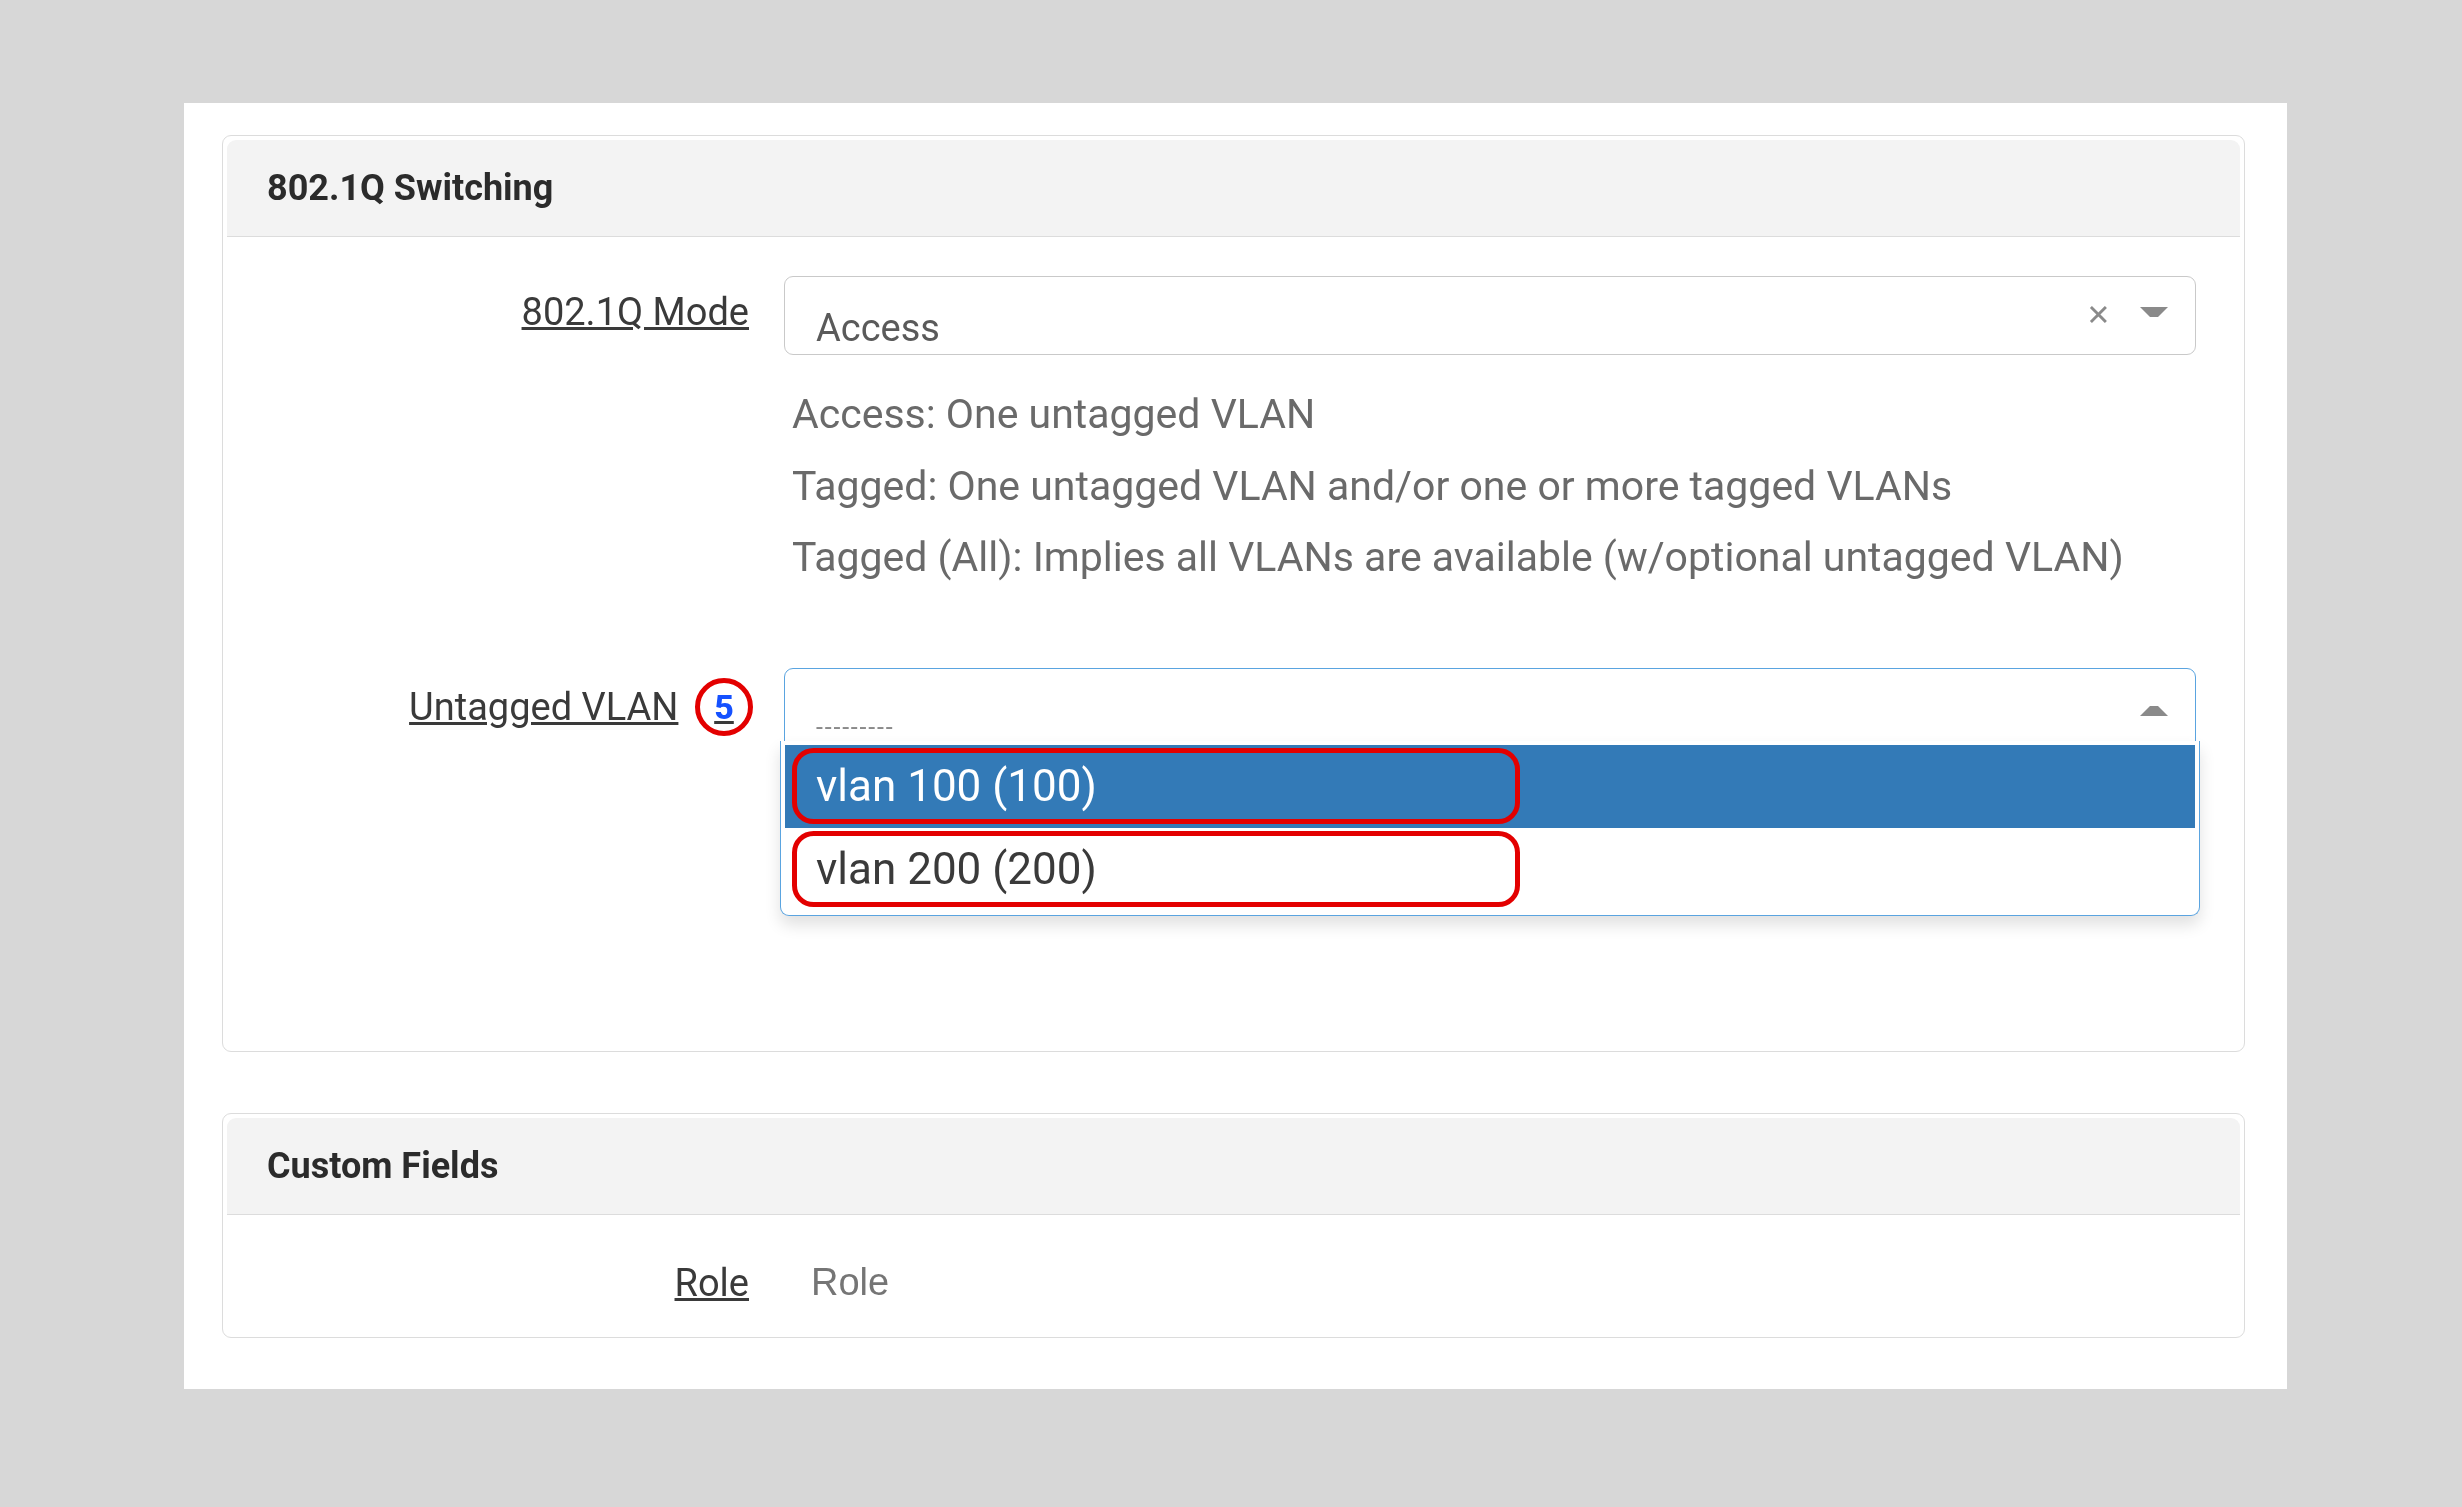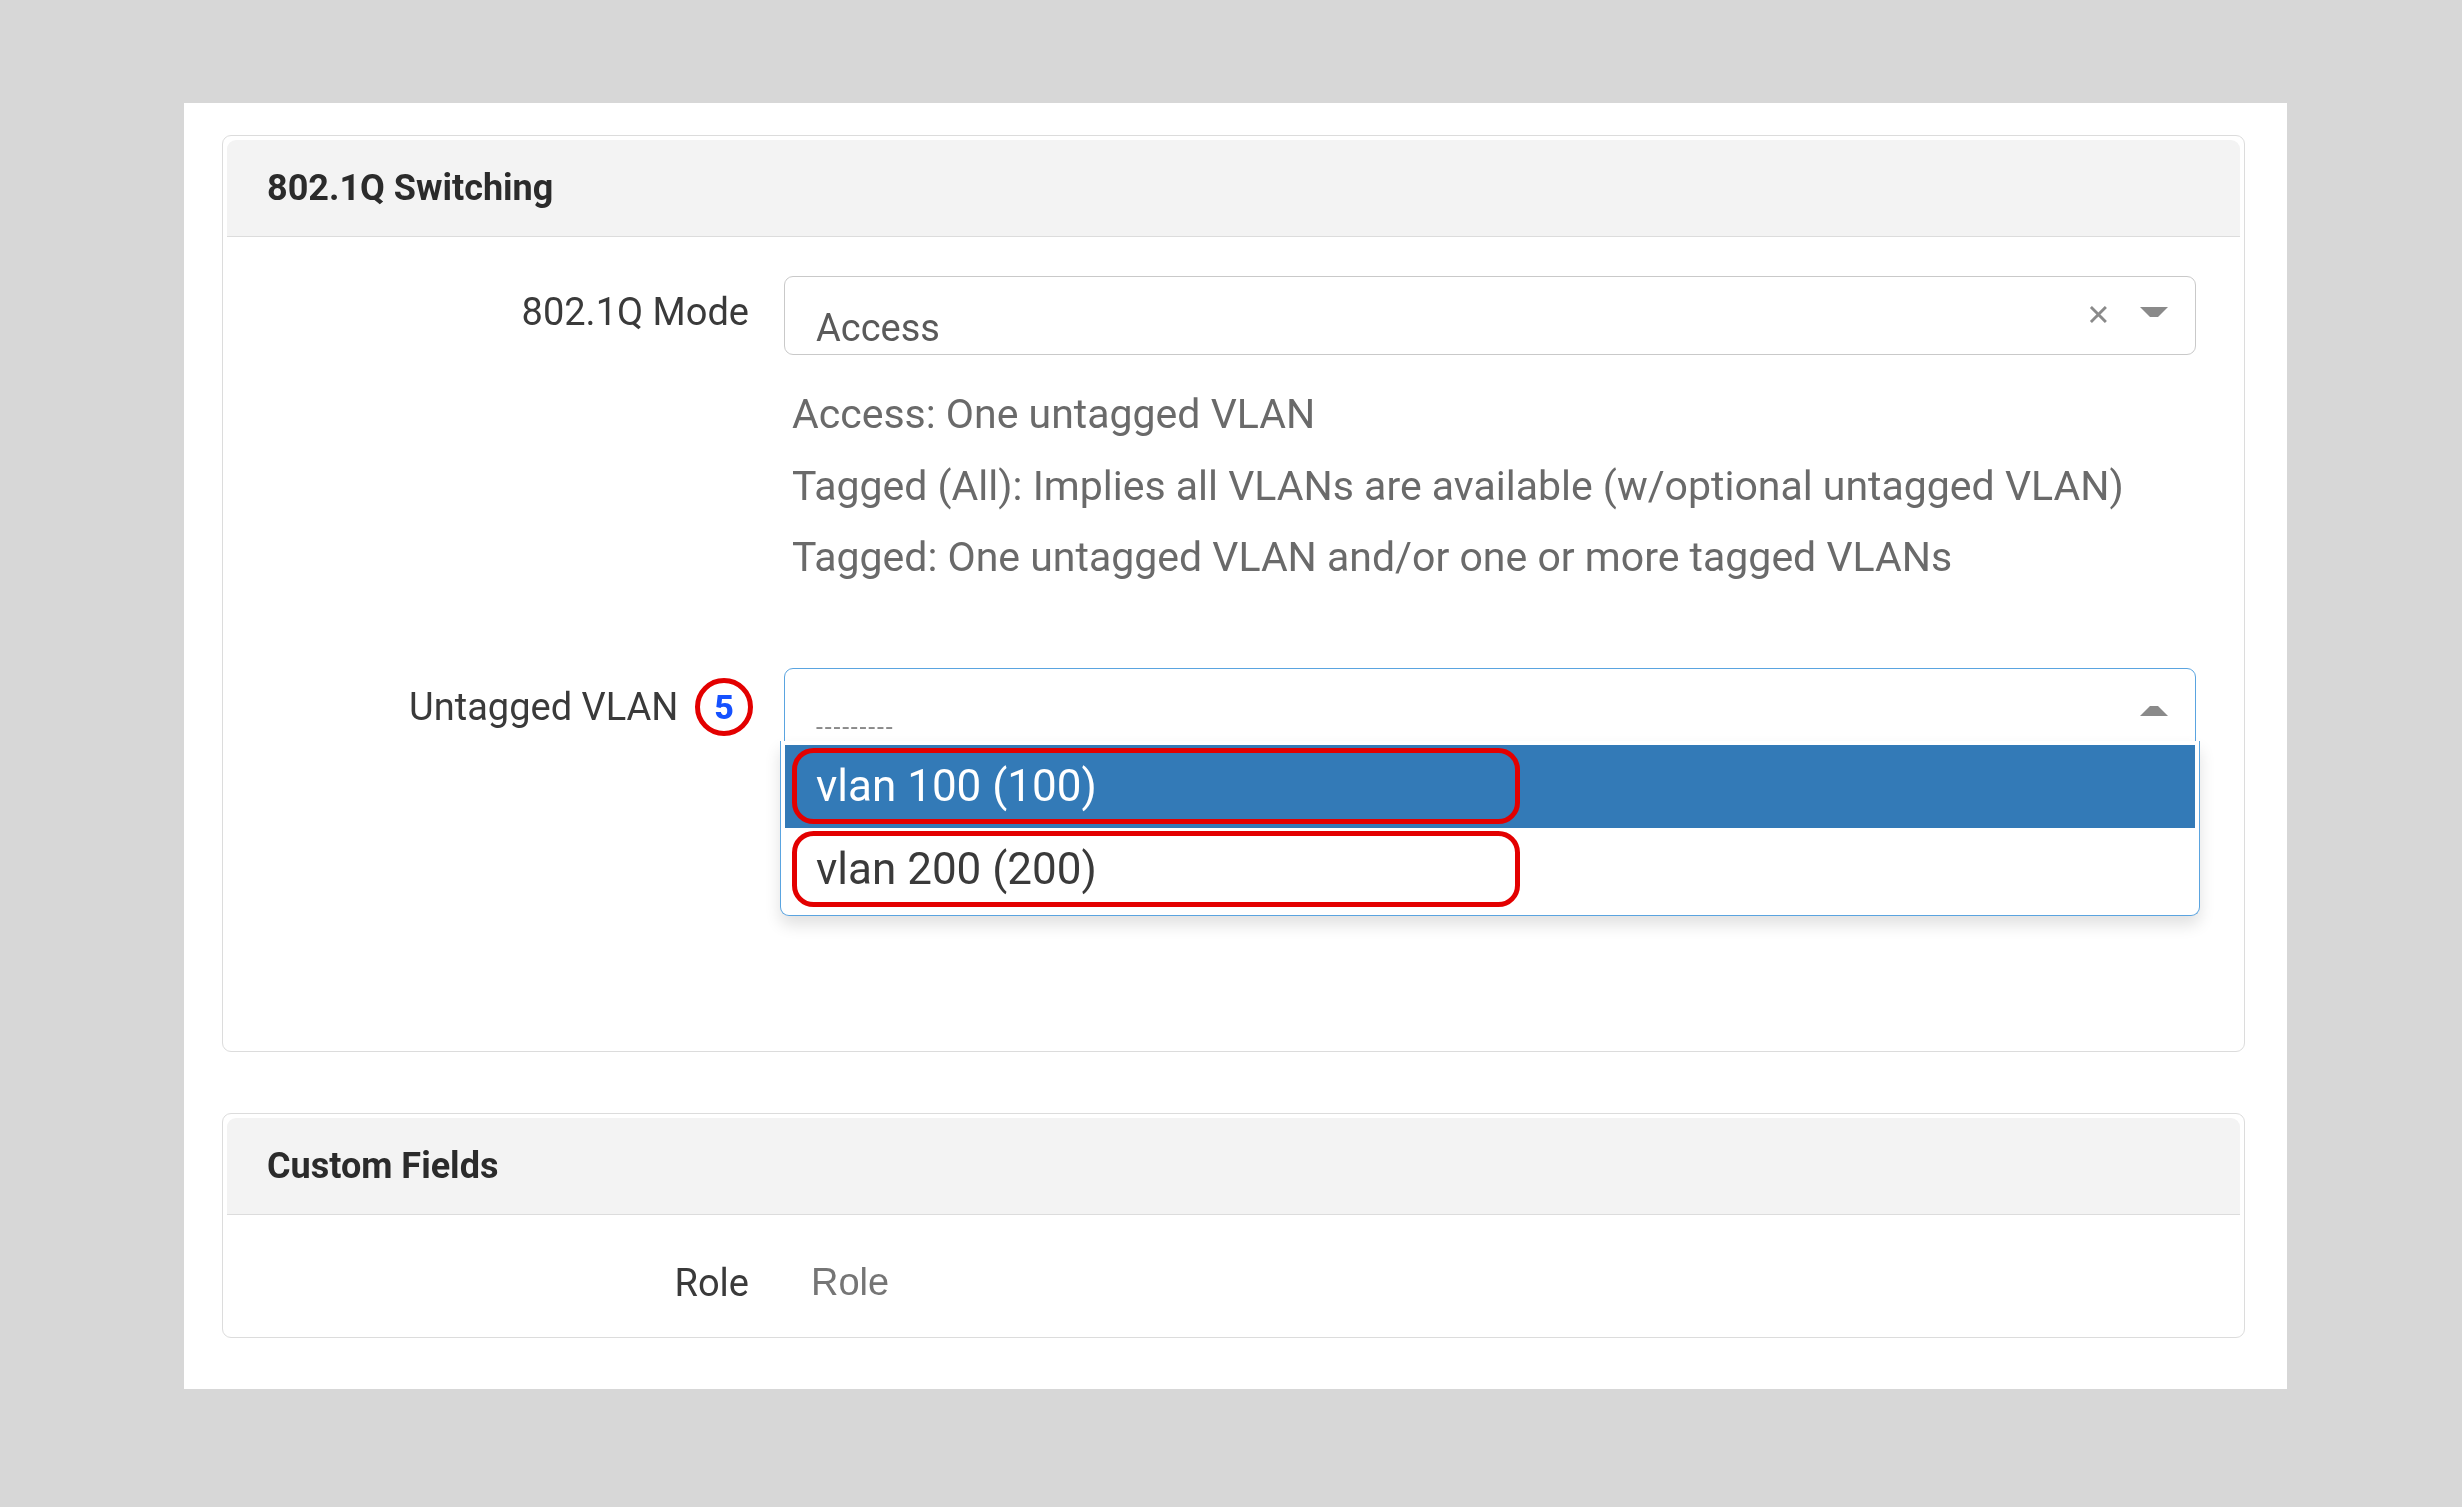--- a/index.html
+++ b/index.html
@@ -48,20 +48,21 @@
     flex: 0 0 513px;
     text-align: right;
     padding-right: 27px;
     padding-top: 14.4px;
     font-size: 38px;
     color: #3a3a3a;
     display: flex;
     justify-content: flex-end;
     align-items: center;
     gap: 12.6px;
+    text-decoration: underline;
   }
   .control-col {
     flex: 1;
   }
   .select-box {
     border: 1.8px solid #c9c9c9;
     border-radius: 9px;
     height: 79px;
     display: flex;
     align-items: flex-end;
@@ -204,22 +205,22 @@
         <div class="control-col">
           <div class="select-box">
             <span>Access</span>
             <div class="select-actions">
               <span class="icon">✕</span>
               <span class="caret-down"></span>
             </div>
           </div>
           <div class="help-block">
             <div>Access: One untagged VLAN</div>
+            <div>Tagged: One untagged VLAN and/or one or more tagged VLANs</div>
             <div>Tagged (All): Implies all VLANs are available (w/optional untagged VLAN)</div>
-            <div>Tagged: One untagged VLAN and/or one or more tagged VLANs</div>
           </div>
         </div>
       </div>
 
       <div class="row row-gap">
         <div class="label-col">
           <span>Untagged VLAN</span>
           <span class="badge-circle">
             <span>5</span>
           </span>

